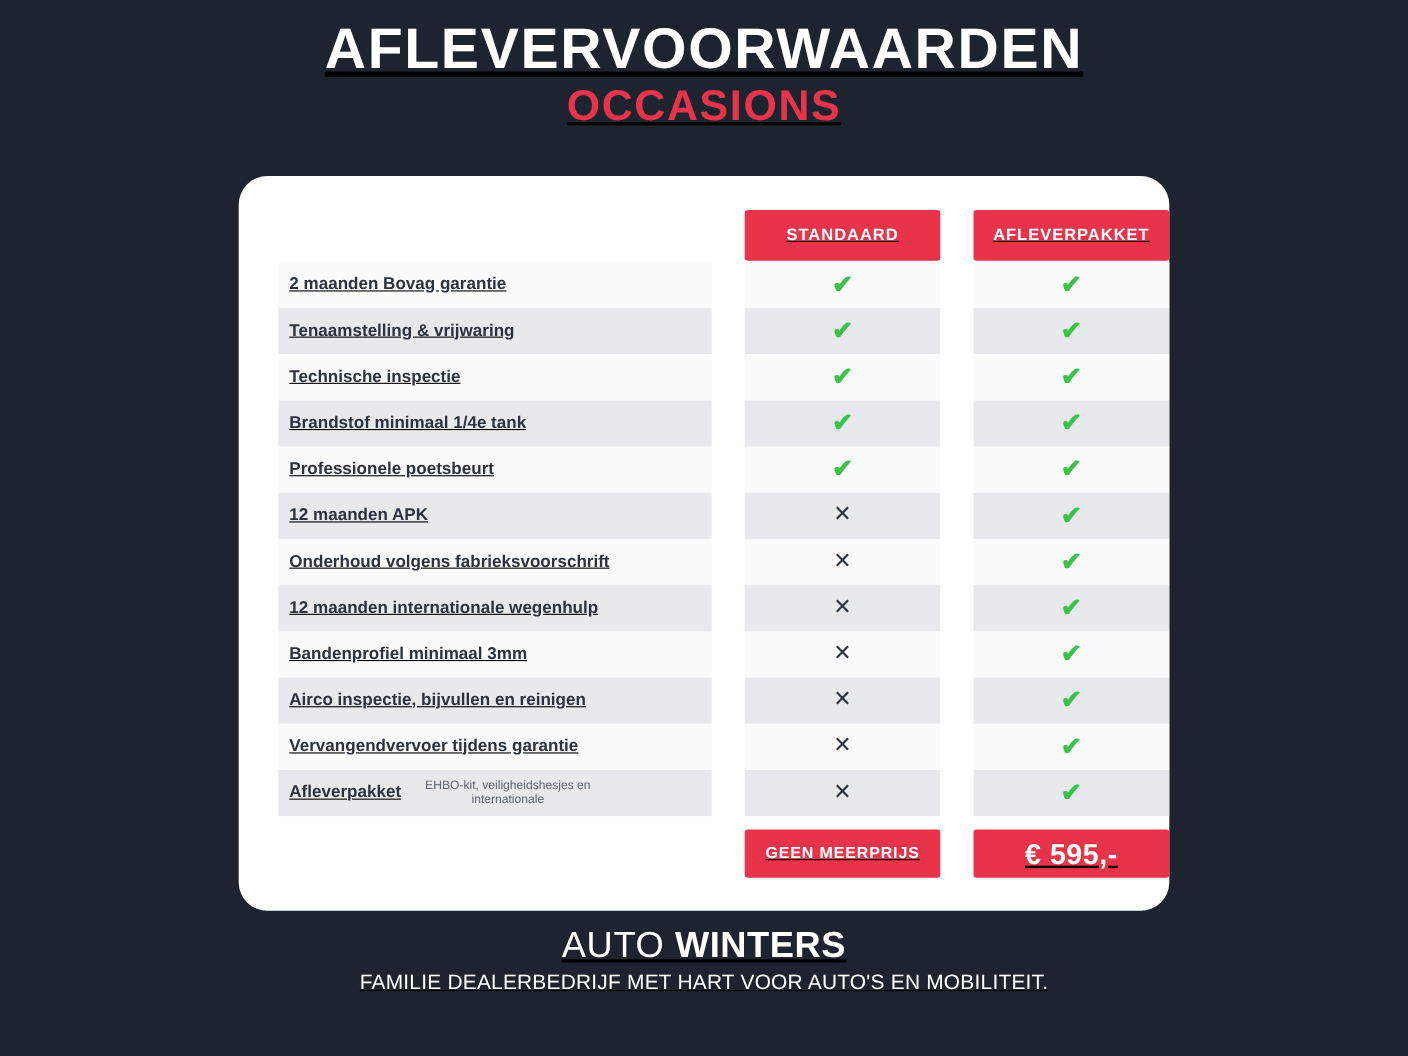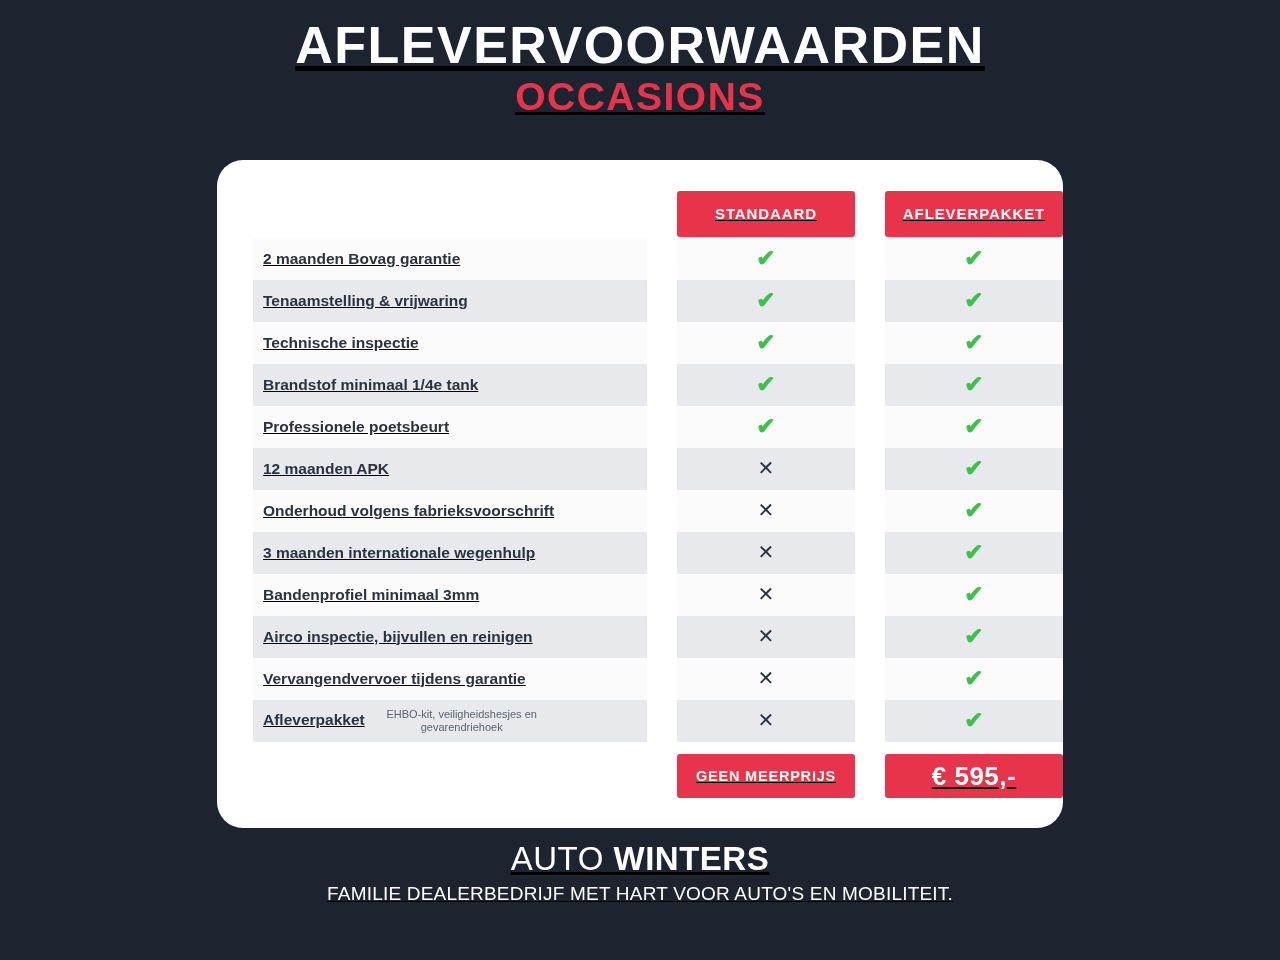--- a/index.html
+++ b/index.html
@@ -235,21 +235,21 @@
             <td class="mark-cell"><span class="check">✔</span></td>
           </tr>
           <tr class="odd">
             <td class="feature-cell"><span>Onderhoud volgens fabrieksvoorschrift</span></td>
             <td class="gap-cell"></td>
             <td class="mark-cell"><span class="cross">✕</span></td>
             <td class="gap-cell"></td>
             <td class="mark-cell"><span class="check">✔</span></td>
           </tr>
           <tr class="even">
-            <td class="feature-cell"><span>3 maanden internationale wegenhulp</span></td>
+            <td class="feature-cell"><span>12 maanden internationale wegenhulp</span></td>
             <td class="gap-cell"></td>
             <td class="mark-cell"><span class="cross">✕</span></td>
             <td class="gap-cell"></td>
             <td class="mark-cell"><span class="check">✔</span></td>
           </tr>
           <tr class="odd">
             <td class="feature-cell"><span>Bandenprofiel minimaal 3mm</span></td>
             <td class="gap-cell"></td>
             <td class="mark-cell"><span class="cross">✕</span></td>
             <td class="gap-cell"></td>
@@ -263,21 +263,21 @@
             <td class="mark-cell"><span class="check">✔</span></td>
           </tr>
           <tr class="odd">
             <td class="feature-cell"><span>Vervangendvervoer tijdens garantie</span></td>
             <td class="gap-cell"></td>
             <td class="mark-cell"><span class="cross">✕</span></td>
             <td class="gap-cell"></td>
             <td class="mark-cell"><span class="check">✔</span></td>
           </tr>
           <tr class="even">
-            <td class="feature-cell"><span>Afleverpakket</span><span class="note">EHBO-kit, veiligheidshesjes en gevarendriehoek</span></td>
+            <td class="feature-cell"><span>Afleverpakket</span><span class="note">EHBO-kit, veiligheidshesjes en internationale</span></td>
             <td class="gap-cell"></td>
             <td class="mark-cell"><span class="cross">✕</span></td>
             <td class="gap-cell"></td>
             <td class="mark-cell"><span class="check">✔</span></td>
           </tr>
         </tbody>
       <tfoot>
         <tr>
           <td class="price-cell"></td>
           <td class="price-cell gap-cell"></td>

